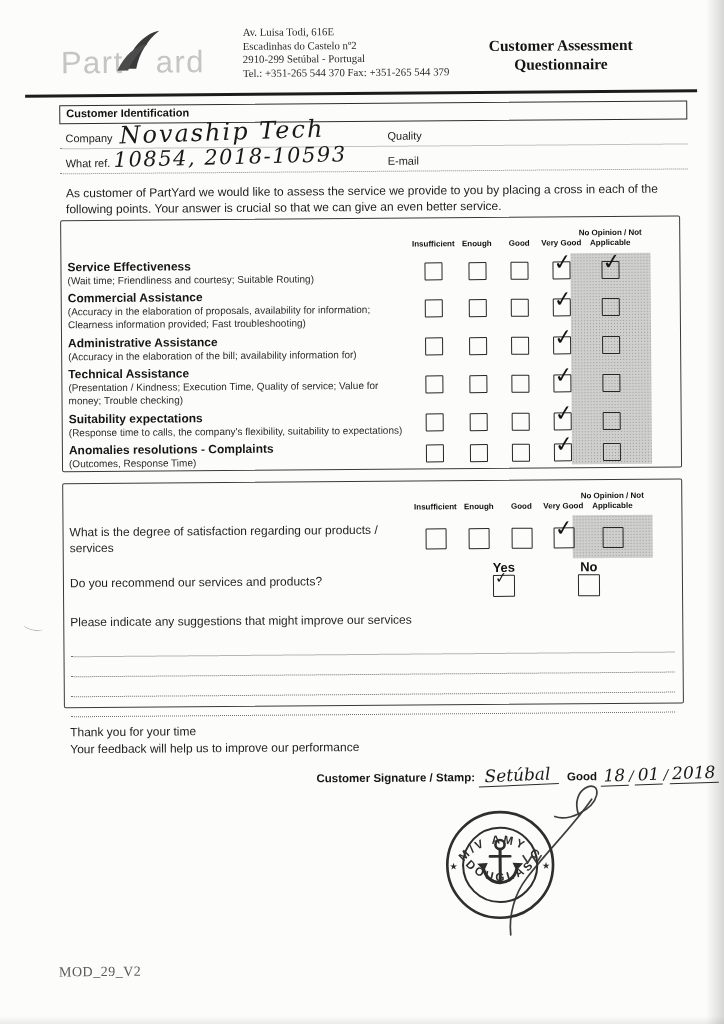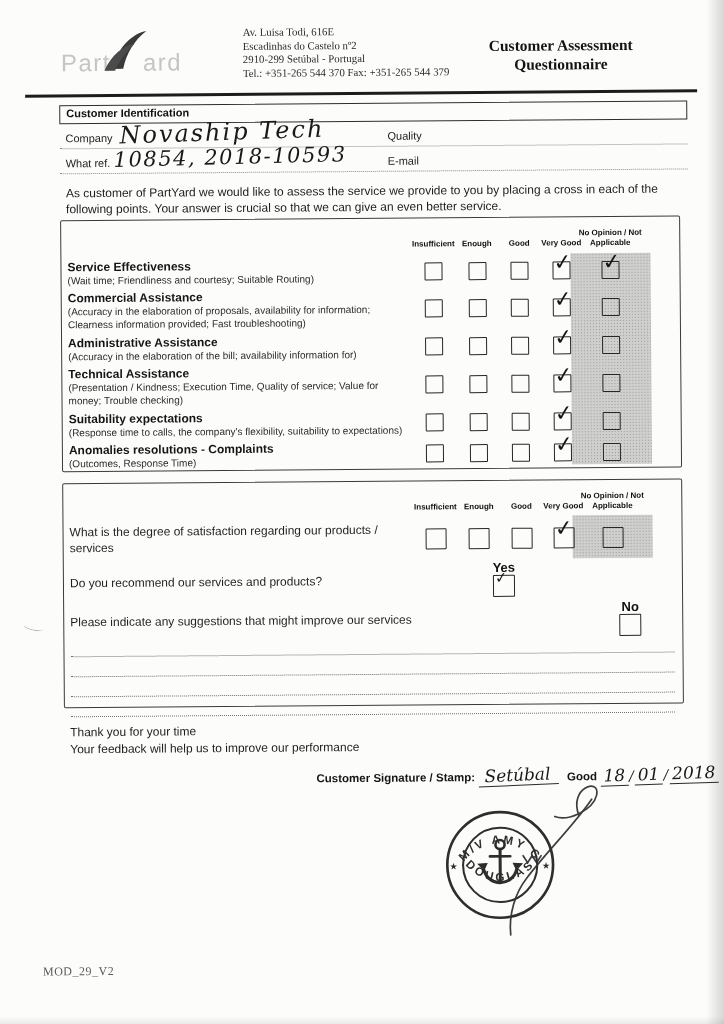--- a/index.html
+++ b/index.html
@@ -8,21 +8,21 @@
   .scan{position:absolute;inset:0;transform:rotate(-0.45deg);transform-origin:50% 45%;}
   .edge-right{position:absolute;top:0;right:0;width:18px;height:100%;
         background:linear-gradient(to right,rgba(0,0,0,0),rgba(0,0,0,0.15));pointer-events:none;}
   .edge-bottom{position:absolute;bottom:0;left:0;width:100%;height:8px;
         background:linear-gradient(to bottom,transparent,rgba(0,0,0,0.07));pointer-events:none;}
   .mark-left{position:absolute;left:22px;top:620px;width:20px;height:7px;
         border-bottom:1.5px solid #b9b9b7;transform:rotate(14deg);border-radius:60%;}
 
   
   .logo{position:absolute;left:64px;top:26px;display:flex;align-items:center;}
-  .logo-part,.logo-yard{font-size:24px;color:#c5c5c3;letter-spacing:1.5px;margin-top:16px;}
+  .logo-part,.logo-yard{font-size:31px;color:#c5c5c3;letter-spacing:1.5px;margin-top:16px;}
   .logo-swoosh{width:54px;height:46px;margin:0 -10px 8px -12px;}
   .address{position:absolute;left:246px;top:25px;font-family:"Liberation Serif",serif;
         font-size:10.8px;line-height:13.5px;color:#2b2b2b;}
   .doc-title{position:absolute;left:440px;top:37px;width:248px;text-align:center;
         font-family:"Liberation Serif",serif;font-weight:bold;font-size:15.5px;line-height:19px;color:#141414;}
   .rule{position:absolute;left:28px;top:92px;width:672px;height:3px;background:#1c1c1c;}
 
   
   #id-box{position:absolute;left:62px;top:103px;width:628px;}
   .id-title{border:1.6px solid #2e2e2e;height:16px;padding:1px 6px 0;font-weight:bold;font-size:11px;color:#111;}
@@ -64,38 +64,38 @@
         transform:rotate(-6deg);font-family:"DejaVu Sans",sans-serif;line-height:1;pointer-events:none;}
   .tick.small{font-size:15px;top:-5px;left:1px;}
 
   
   .sat-row{display:flex;position:relative;height:42px;}
   .sat-q{width:350px;padding:4px 0 0 6px;font-size:12px;line-height:16px;box-sizing:border-box;}
   .rec-row{position:relative;height:44px;}
   .rec-q{position:absolute;left:6px;top:14px;font-size:12px;}
   .yn-stack{position:absolute;width:40px;text-align:center;top:1px;}
   .yn-label{font-size:13px;font-weight:bold;color:#111;}
-  #yn-yes{left:420px;} #yn-no{left:546px;margin-top:40px;}
+  #yn-yes{left:420px;} #yn-no{left:505px;}
   .sugg-label{padding-left:6px;font-size:12px;margin-top:9px;}
   .sugg-lines{margin:8px 8px 0 6px;}
   .sugg-line{height:19px;border-bottom:1.2px dotted #6e6e6e;}
 
   
   .closing{position:absolute;left:68px;top:722px;font-size:12px;line-height:17px;color:#1c1c1c;}
   .sig-row{position:absolute;left:314px;top:766px;display:flex;align-items:flex-end;}
   .sig-label,.date-label{font-size:11.5px;font-weight:bold;color:#151515;padding-bottom:3px;white-space:nowrap;}
   .sig-value{font-size:17px;border-bottom:1.4px solid #2a2a2a;padding:0 8px 0 6px;margin:0 8px 0 4px;transform:rotate(-2deg);white-space:nowrap;}
   .date-part{font-size:17px;border-bottom:1.2px solid #2a2a2a;padding:0 3px;}
   .date-sep{font-size:14px;padding:0 1px 2px;}
   .date-group{display:flex;align-items:flex-end;margin-left:4px;transform:rotate(-1.5deg);}
 
   .stamp{position:absolute;left:436px;top:805px;width:122px;height:122px;}
   .sig-ink{position:absolute;left:428px;top:773px;width:212px;height:178px;pointer-events:none;}
 
-  .mod{position:absolute;left:39px;top:962px;font-family:"Liberation Serif",serif;font-size:12px;color:#5a5a5a;letter-spacing:0.5px;}
+  .mod{position:absolute;left:55px;top:962px;font-family:"Liberation Serif",serif;font-size:14px;color:#5a5a5a;letter-spacing:0.5px;}
 </style>
 </head>
 <body>
 
 <div class="page">
   <div class="scan">
 
     <div class="logo">
       <span class="logo-part">Part</span>
       <svg class="logo-swoosh" viewBox="0 0 60 50">

